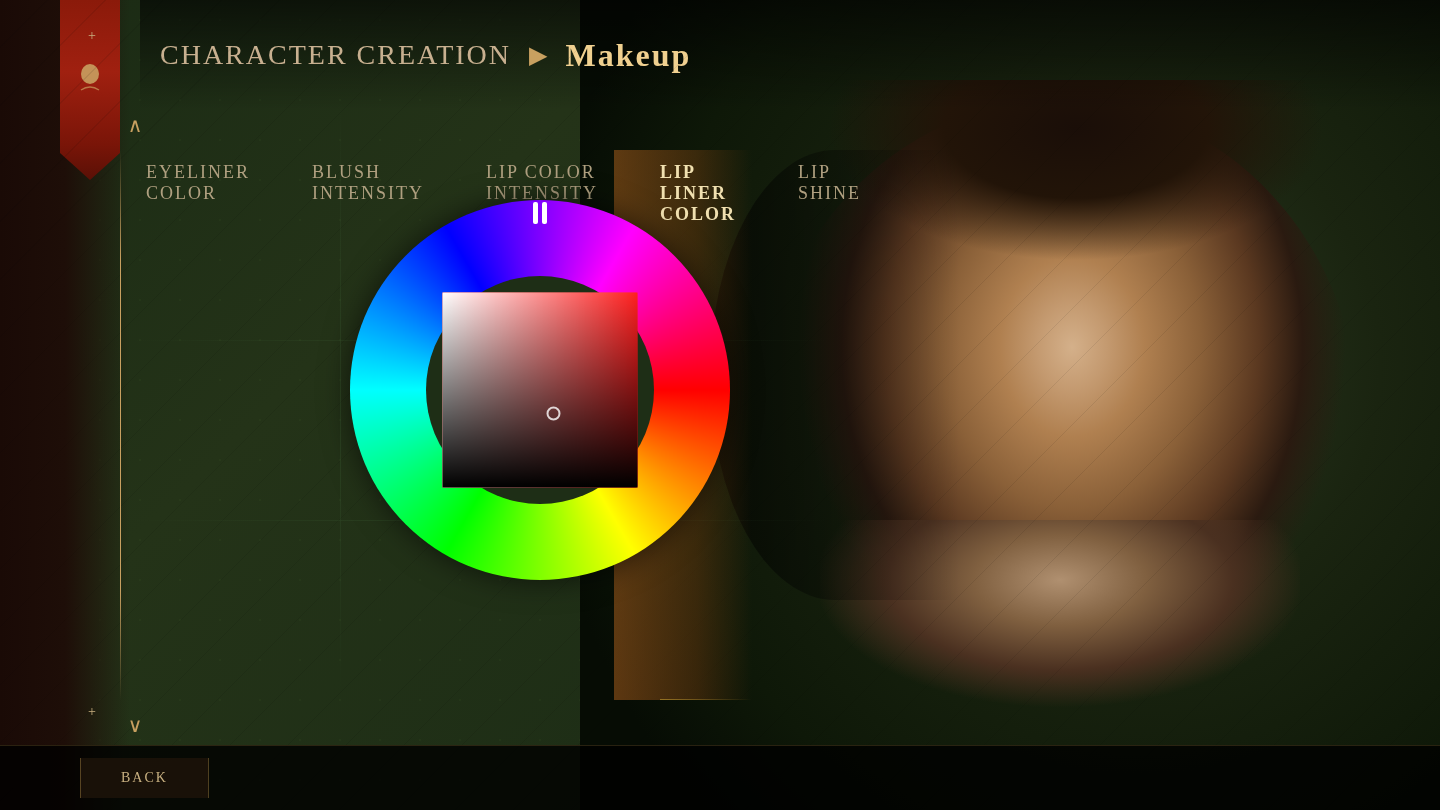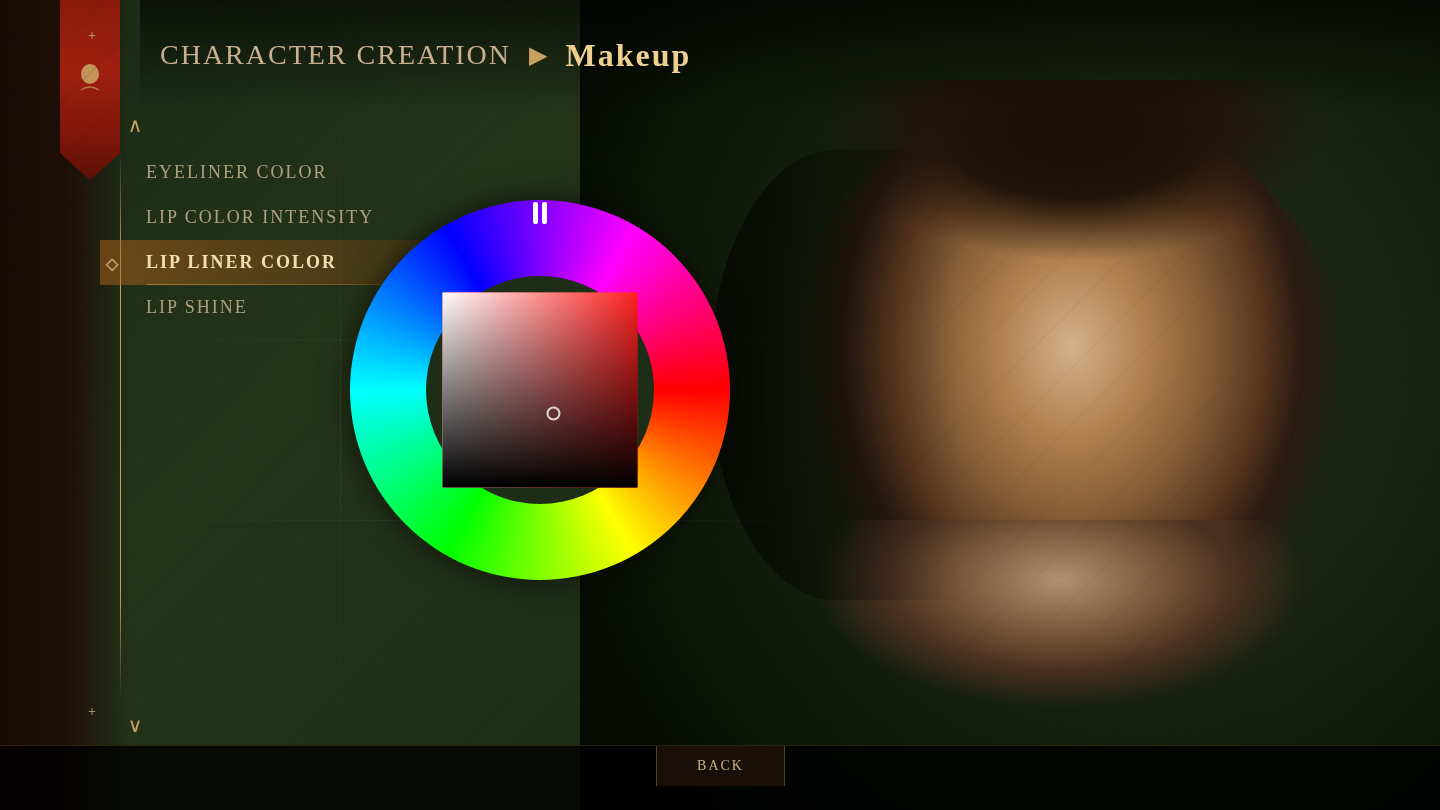--- a/index.html
+++ b/index.html
@@ -145,21 +145,21 @@
       color: #c8a060;
       font-size: 20px;
       margin-left: 20px;
       margin-bottom: 10px;
       cursor: pointer;
     }
 
     .menu-list {
       flex: 1;
       display: flex;
-      flex-direction: column;
+      flex-direction: row;
       gap: 0;
       position: relative;
     }
 
     
     .menu-list::before {
       content: '';
       position: absolute;
       left: 20px;
       top: 0;
@@ -285,21 +285,20 @@
       bottom: 0;
       left: 0;
       right: 0;
       height: 65px;
       background: rgba(0, 0, 0, 0.8);
       display: flex;
       align-items: center;
       padding: 0 80px;
       gap: 0;
       border-top: 1px solid rgba(100, 80, 40, 0.4);
-      flex-direction: column;
     }
 
     .bottom-btn {
       padding: 12px 40px;
       background: rgba(30, 20, 10, 0.8);
       color: #c8b080;
       font-size: 14px;
       letter-spacing: 2px;
       text-transform: uppercase;
       font-family: 'Georgia', serif;
@@ -429,20 +428,23 @@
   </div>
 
   <div class="menu-list">
 
     <div class="menu-item">
       <span>Eyeliner Color</span>
     </div>
 
 
 
+    <div class="menu-item">
+      <span>Blush Intensity</span>
+    </div>
 
 
     <div class="menu-item">
       <span>Lip Color Intensity</span>
     </div>
 
     <div class="menu-item active">
       <span>Lip Liner Color</span>
     </div>
 

